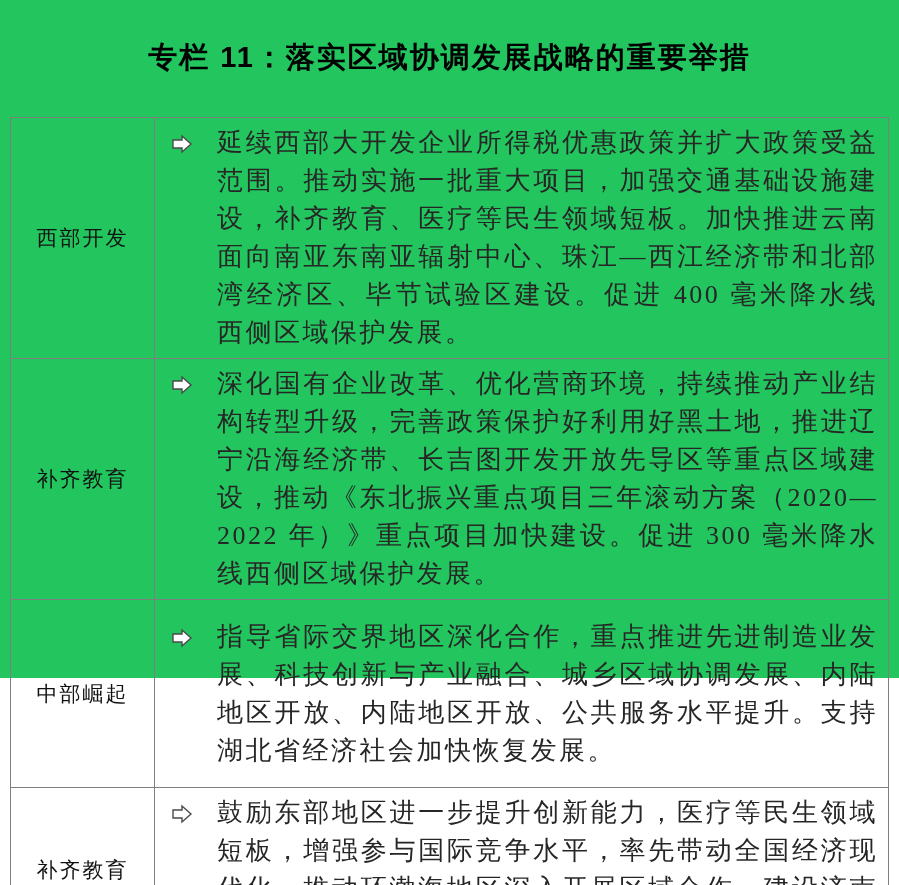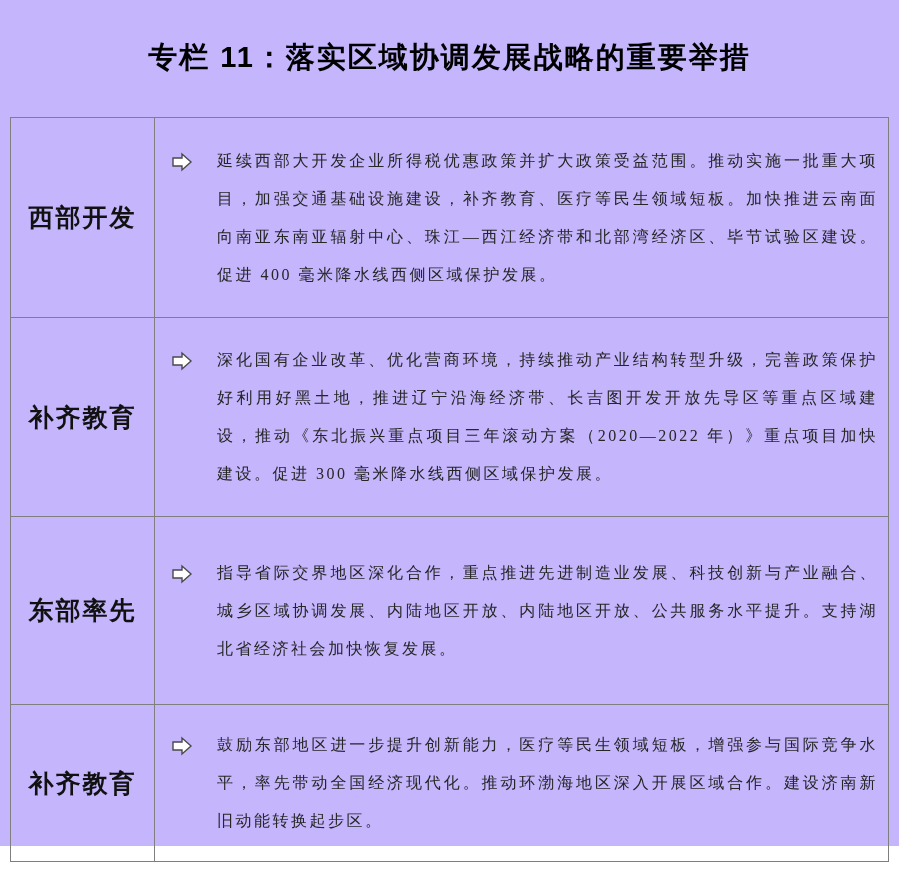--- a/index.html
+++ b/index.html
@@ -6,22 +6,22 @@
     margin: 0;
     padding: 0;
     background: #ffffff;
     width: 899px;
     height: 885px;
     font-family: "Liberation Serif", "DejaVu Serif", serif;
   }
 
   .page {
     width: 899px;
-    height: 846px;
-    background: #c4b5fd;
+    height: 678px;
+    background: #22c55e;
     overflow: hidden;
   }
 
   .doc-title {
     margin: 34px 0 0 0;
     text-align: center;
     font-family: "Liberation Sans", "DejaVu Sans", sans-serif;
     font-weight: bold;
     font-size: 29px;
     line-height: 46px;
@@ -40,22 +40,22 @@
 
   table.measures td {
     border: 1px solid #7f7f7f;
     vertical-align: middle;
   }
 
   td.label-cell {
     width: 141px;
     text-align: center;
     font-family: "Liberation Sans", "DejaVu Sans", sans-serif;
-    font-weight: bold;
-    font-size: 25px;
+    font-weight: normal;
+    font-size: 21px;
     color: #111111;
     letter-spacing: 2px;
   }
 
   td.content-cell {
     padding: 6px 10px 6px 16px;
   }
 
   .entry {
     display: flex;
@@ -65,21 +65,21 @@
   .bullet {
     flex: 0 0 auto;
     width: 22px;
     height: 22px;
     margin-top: 9px;
     margin-right: 24px;
   }
 
   .entry-text {
     flex: 1 1 auto;
-    font-size: 16px;
+    font-size: 26px;
     line-height: 38px;
     color: #262626;
     letter-spacing: 2.5px;
     text-align: justify;
     text-align-last: left;
   }
 
   tr.row-1 { height: 200px; }
   tr.row-2 { height: 199px; }
   tr.row-3 { height: 188px; }
@@ -113,21 +113,21 @@
           <div class="entry">
             <svg class="bullet" viewBox="0 0 22 22">
               <polygon points="2,7 11,7 11,3 20,11 11,19 11,15 2,15" fill="#ffffff" stroke="#4a4a4a" stroke-width="1.4" stroke-linejoin="miter"></polygon>
             </svg>
             <div class="entry-text">深化国有企业改革、优化营商环境，持续推动产业结构转型升级，完善政策保护好利用好黑土地，推进辽宁沿海经济带、长吉图开发开放先导区等重点区域建设，推动《东北振兴重点项目三年滚动方案（2020—2022 年）》重点项目加快建设。促进 300 毫米降水线西侧区域保护发展。</div>
           </div>
         </td>
       </tr>
 
       <tr class="row-3">
-        <td class="label-cell">东部率先</td>
+        <td class="label-cell">中部崛起</td>
         <td class="content-cell">
           <div class="entry">
             <svg class="bullet" viewBox="0 0 22 22">
               <polygon points="2,7 11,7 11,3 20,11 11,19 11,15 2,15" fill="#ffffff" stroke="#4a4a4a" stroke-width="1.4" stroke-linejoin="miter"></polygon>
             </svg>
             <div class="entry-text">指导省际交界地区深化合作，重点推进先进制造业发展、科技创新与产业融合、城乡区域协调发展、内陆地区开放、内陆地区开放、公共服务水平提升。支持湖北省经济社会加快恢复发展。</div>
           </div>
         </td>
       </tr>
 

